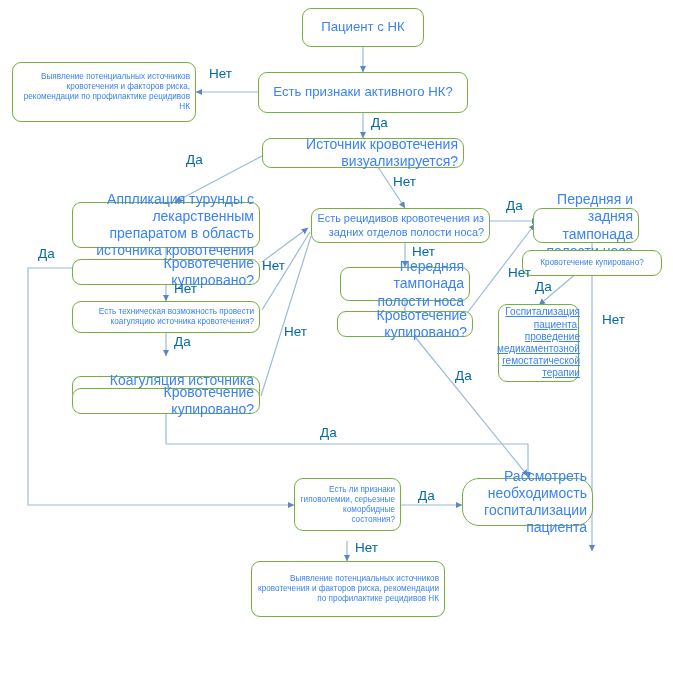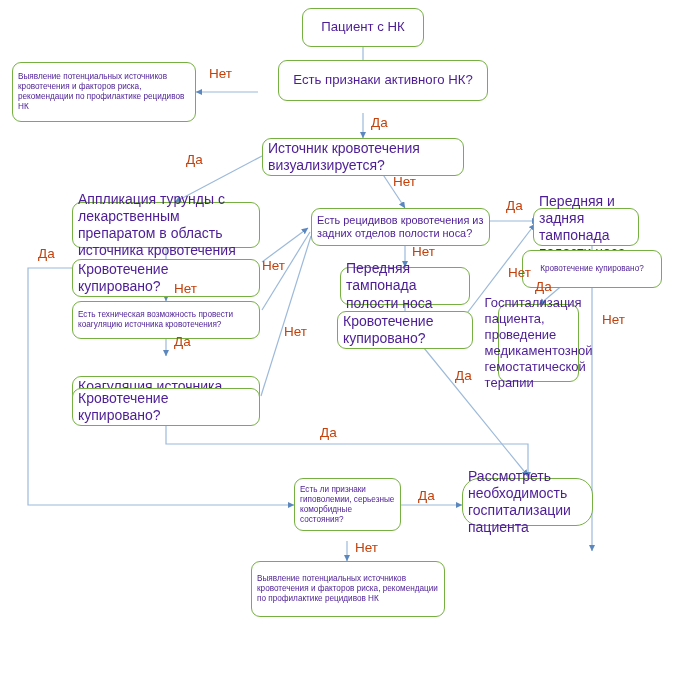--- a/index.html
+++ b/index.html
@@ -20,38 +20,38 @@
   svg#wires {
     position: absolute; left: 0; top: 0;
     width: 673px; height: 677px;
     pointer-events: none;
   }
   .node {
     position: absolute;
     border: 1.3px solid #76b041;
     border-radius: 9px;
     background: #ffffff;
-    color: #4c1d95;
+    color: #3b82f6;
     display: flex;
     align-items: center;
     justify-content: center;
-    text-align: left;
+    text-align: right;
     line-height: 1.22;
-    padding: 18px 5px;
+    padding: 12px 5px;
     z-index: 3;
   }
   .node.t13 { font-size: 13.2px; }
   .node.t11 { font-size: 10.9px; }
   .node.t9  { font-size: 14px; }
   .node.t8  { font-size: 8.2px; }
-  .node.t75 { font-size: 13px; }
+  .node.t75 { font-size: 10px; text-decoration: underline; }
   .edge-label {
     position: absolute;
     font-size: 13.5px;
-    color: #c2410c;
+    color: #0369a1;
     z-index: 4;
     white-space: nowrap;
     font-family: "Liberation Sans", sans-serif;
   }
 </style>
 </head>
 <body>
 
 <div id="canvas">
 
@@ -111,21 +111,21 @@
 
       <path d="M347,541 L347,561" marker-end="url(#ah)"></path>
 
     </g>
   </svg>
 
   <div class="node t13" style="left:302px; top:8px; width:122px; height:39px;">
     <span>Пациент с НК</span>
   </div>
 
-  <div class="node t13" style="left:258px; top:60px; width:210px; height:41px;margin-left:20px;">
+  <div class="node t13" style="left:258px; top:72px; width:210px; height:41px;">
     <span>Есть признаки активного НК?</span>
   </div>
 
   <div class="node t8" style="left:12px; top:62px; width:184px; height:60px;">
     <span>Выявление потенциальных источников кровотечения и факторов риска, рекомендации по профилактике рецидивов НК</span>
   </div>
 
   <div class="node t9" style="left:262px; top:138px; width:202px; height:30px;">
     <span>Источник кровотечения визуализируется?</span>
   </div>

